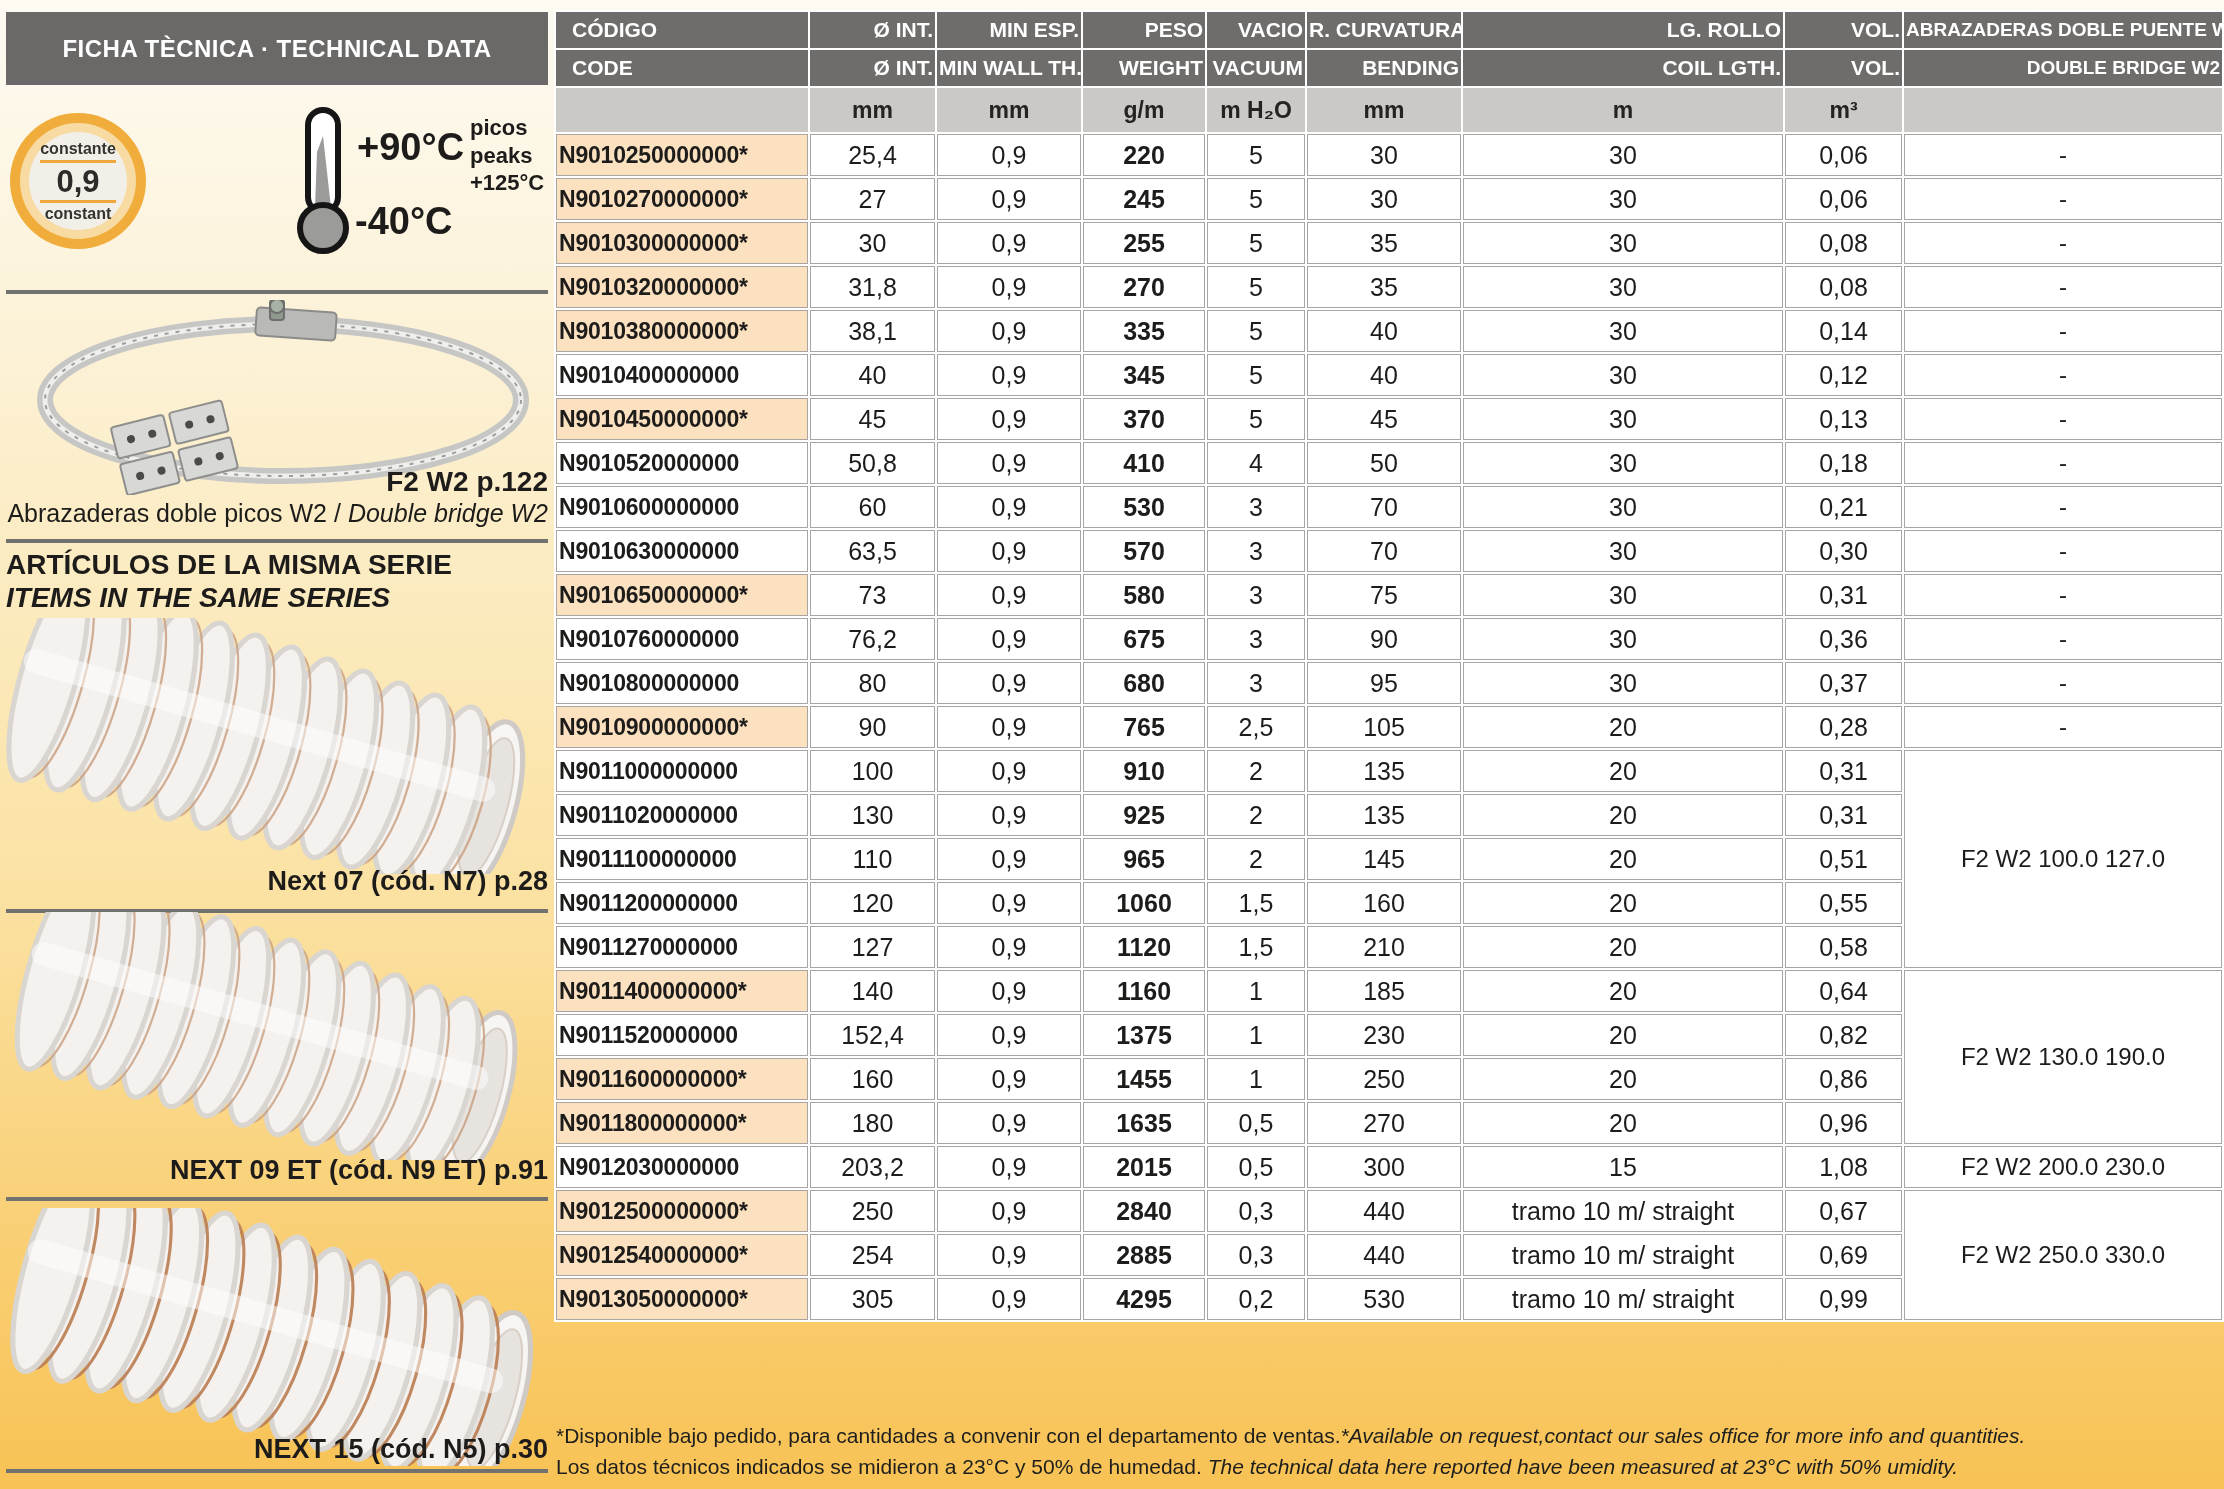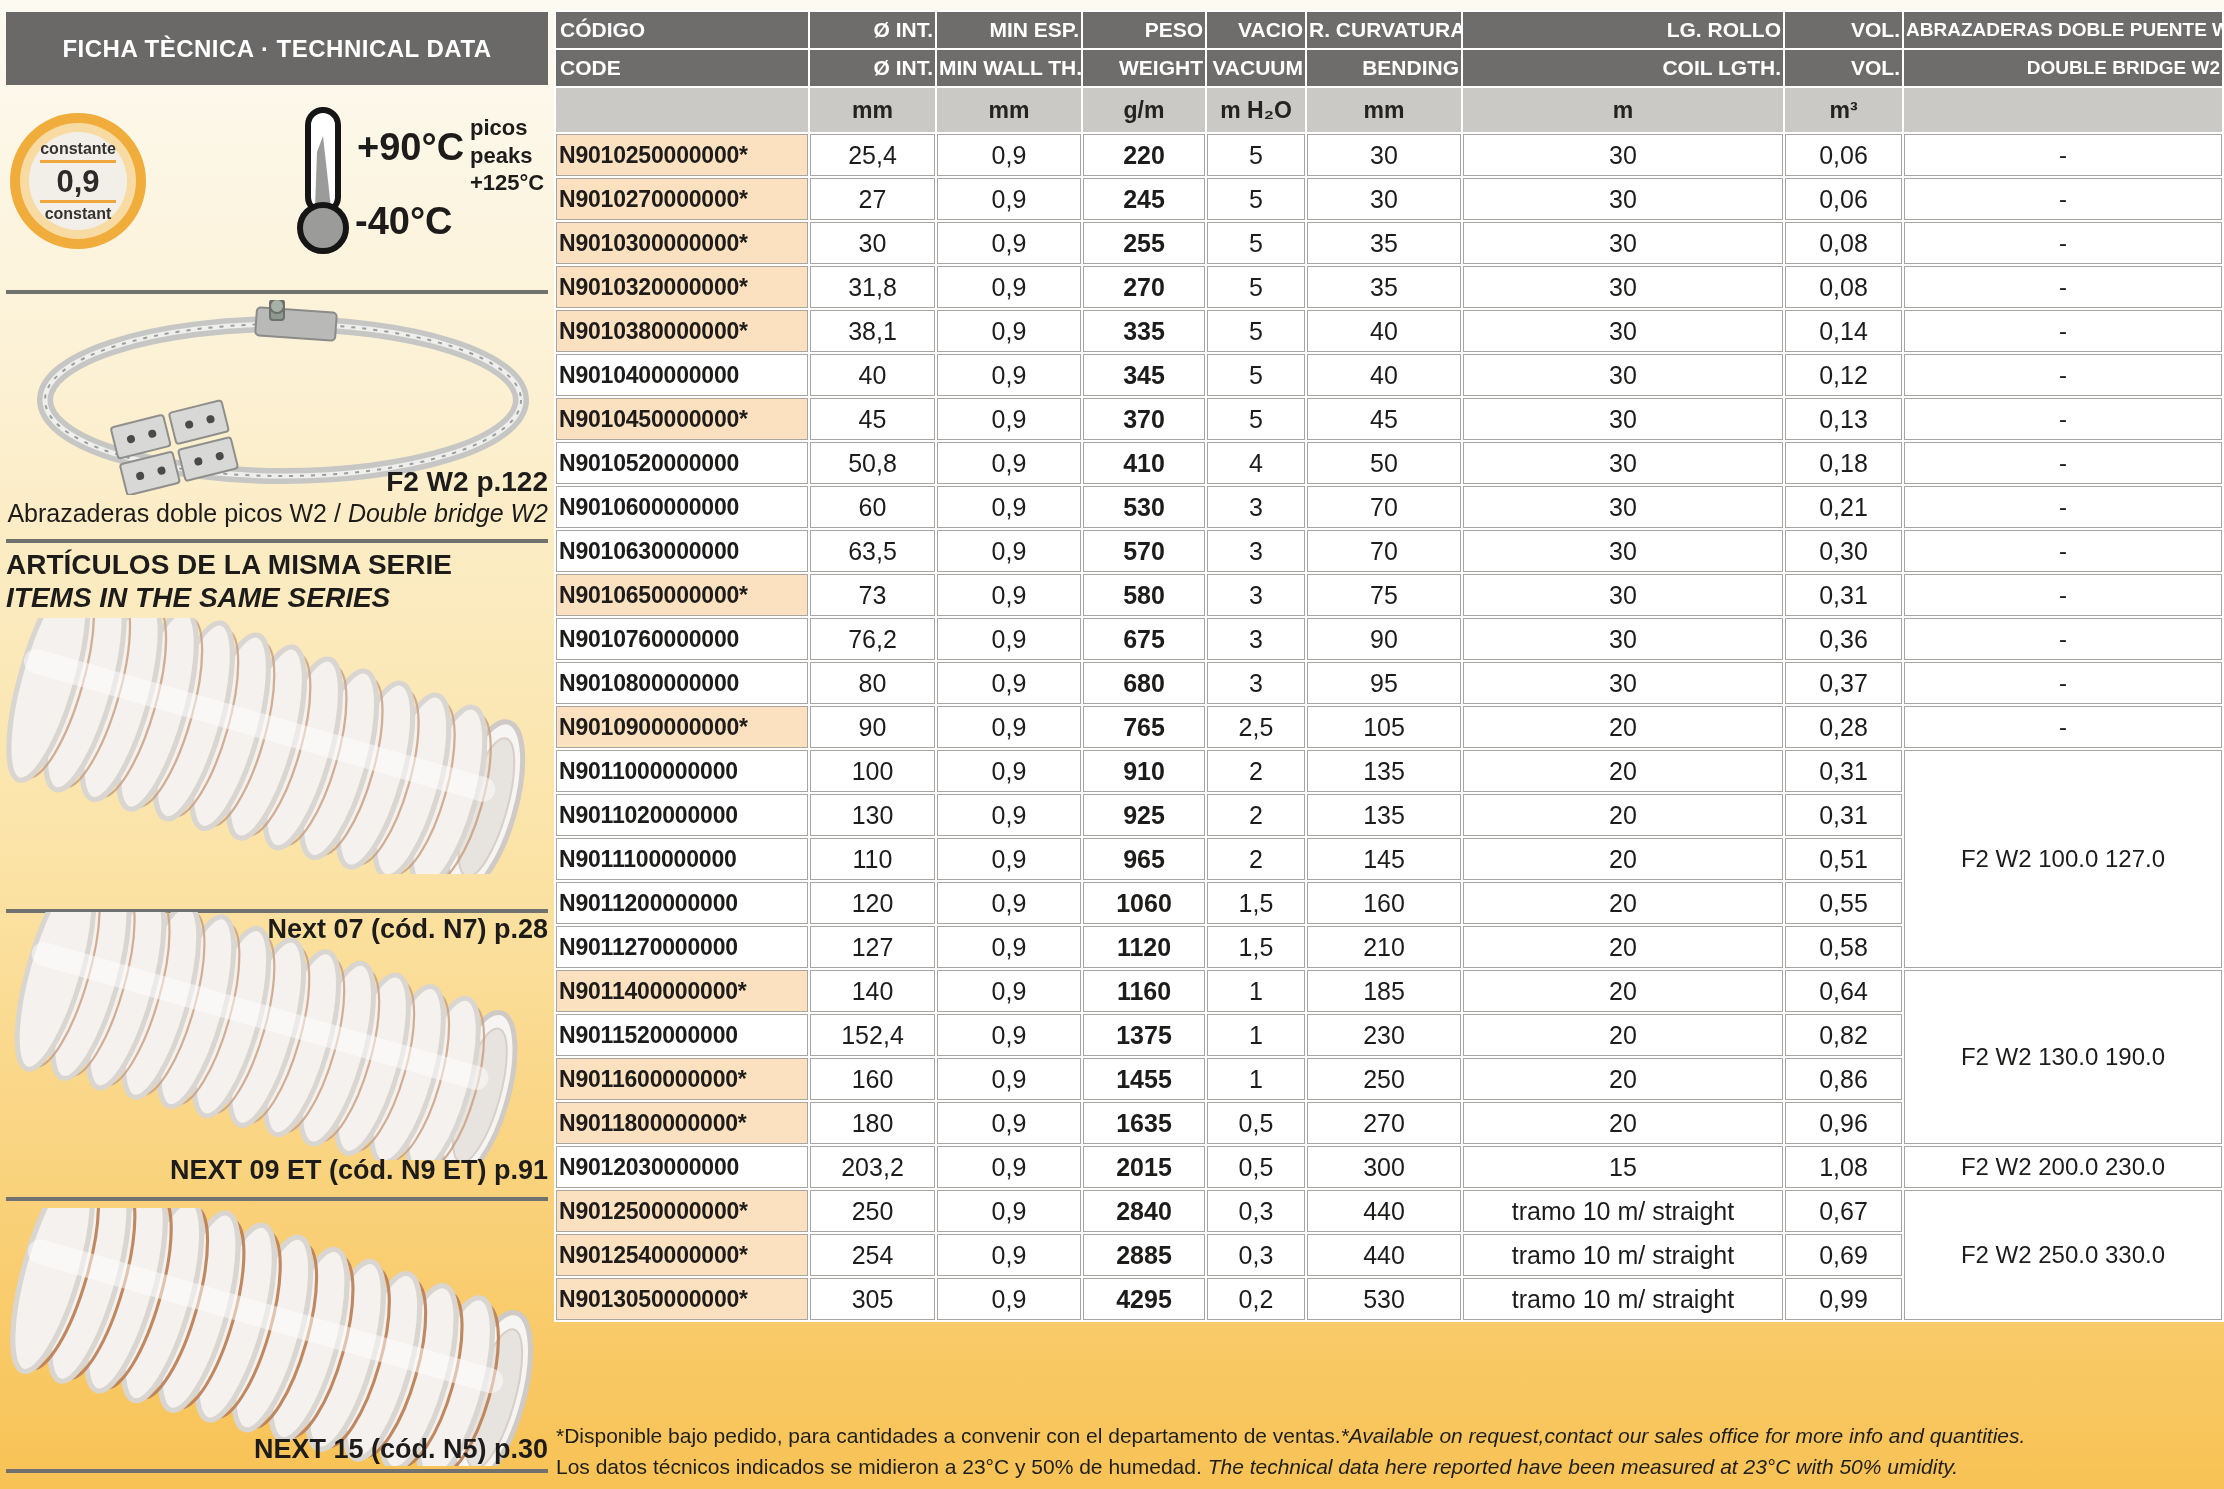--- a/index.html
+++ b/index.html
@@ -32,28 +32,28 @@
   .series-h2{position:absolute;left:6px;top:582px;font-size:28px;font-weight:bold;font-style:italic;color:#1d1c1a;white-space:nowrap;}
   .hose{position:absolute;}
   .h1{left:-14px;top:618px;} .h2{left:-14px;top:912px;} .h3{left:-18px;top:1208px;}
   .ring{fill:#f4f1ee;stroke:#d9d5d1;stroke-width:5;}
   .copper{fill:none;stroke:#c9a183;stroke-width:2.2;opacity:.85;}
   .strong .copper{stroke:#bd8257;stroke-width:3;opacity:.95;}
   .cap-o{fill:#f7f5f3;stroke:#cfcac5;stroke-width:5;}
   .cap-i{fill:#e7e3df;stroke:#d8cfc7;stroke-width:2;}
   .sheen{fill:#ffffff;opacity:.5;}
   .hose-label{position:absolute;left:0;width:548px;text-align:right;font-size:27px;font-weight:bold;color:#1d1c1a;white-space:nowrap;}
-  .l1{top:866px;margin-top:48px;} .l2{top:1155px;} .l3{top:1434px;}
+  .l1{top:866px;} .l2{top:1155px;} .l3{top:1434px;}
 
   
   .tablewrap{position:absolute;left:554px;top:10px;}
   table{border-collapse:separate;border-spacing:2px;background:#ffffff;table-layout:fixed;width:1670px;}
   th{background:#6f6d6b;color:#ffffff;font-weight:bold;font-size:21px;height:36px;text-align:right;vertical-align:middle;
      white-space:nowrap;overflow:hidden;padding:0 2px;}
-  th.left{text-align:left;padding-left:4px;}
+  th.left{text-align:left;padding-left:16px;}
   th.small{font-size:19px;}
   td.unit{background:#cbc9c5;color:#242321;font-weight:bold;font-size:23px;height:42px;text-align:center;vertical-align:middle;}
   tbody td{background:#ffffff;border:1px solid #a8a5a2;height:40px;font-size:25px;color:#1d1c1a;
            text-align:center;vertical-align:middle;padding:0 2px;overflow:hidden;white-space:nowrap;}
   td.code{text-align:left;font-weight:bold;font-size:23px;letter-spacing:-0.2px;}
   td.code.hl{background:#fbe1c0;}
   td.wt{font-weight:bold;}
   td.w2{font-size:24px;}
 
   

